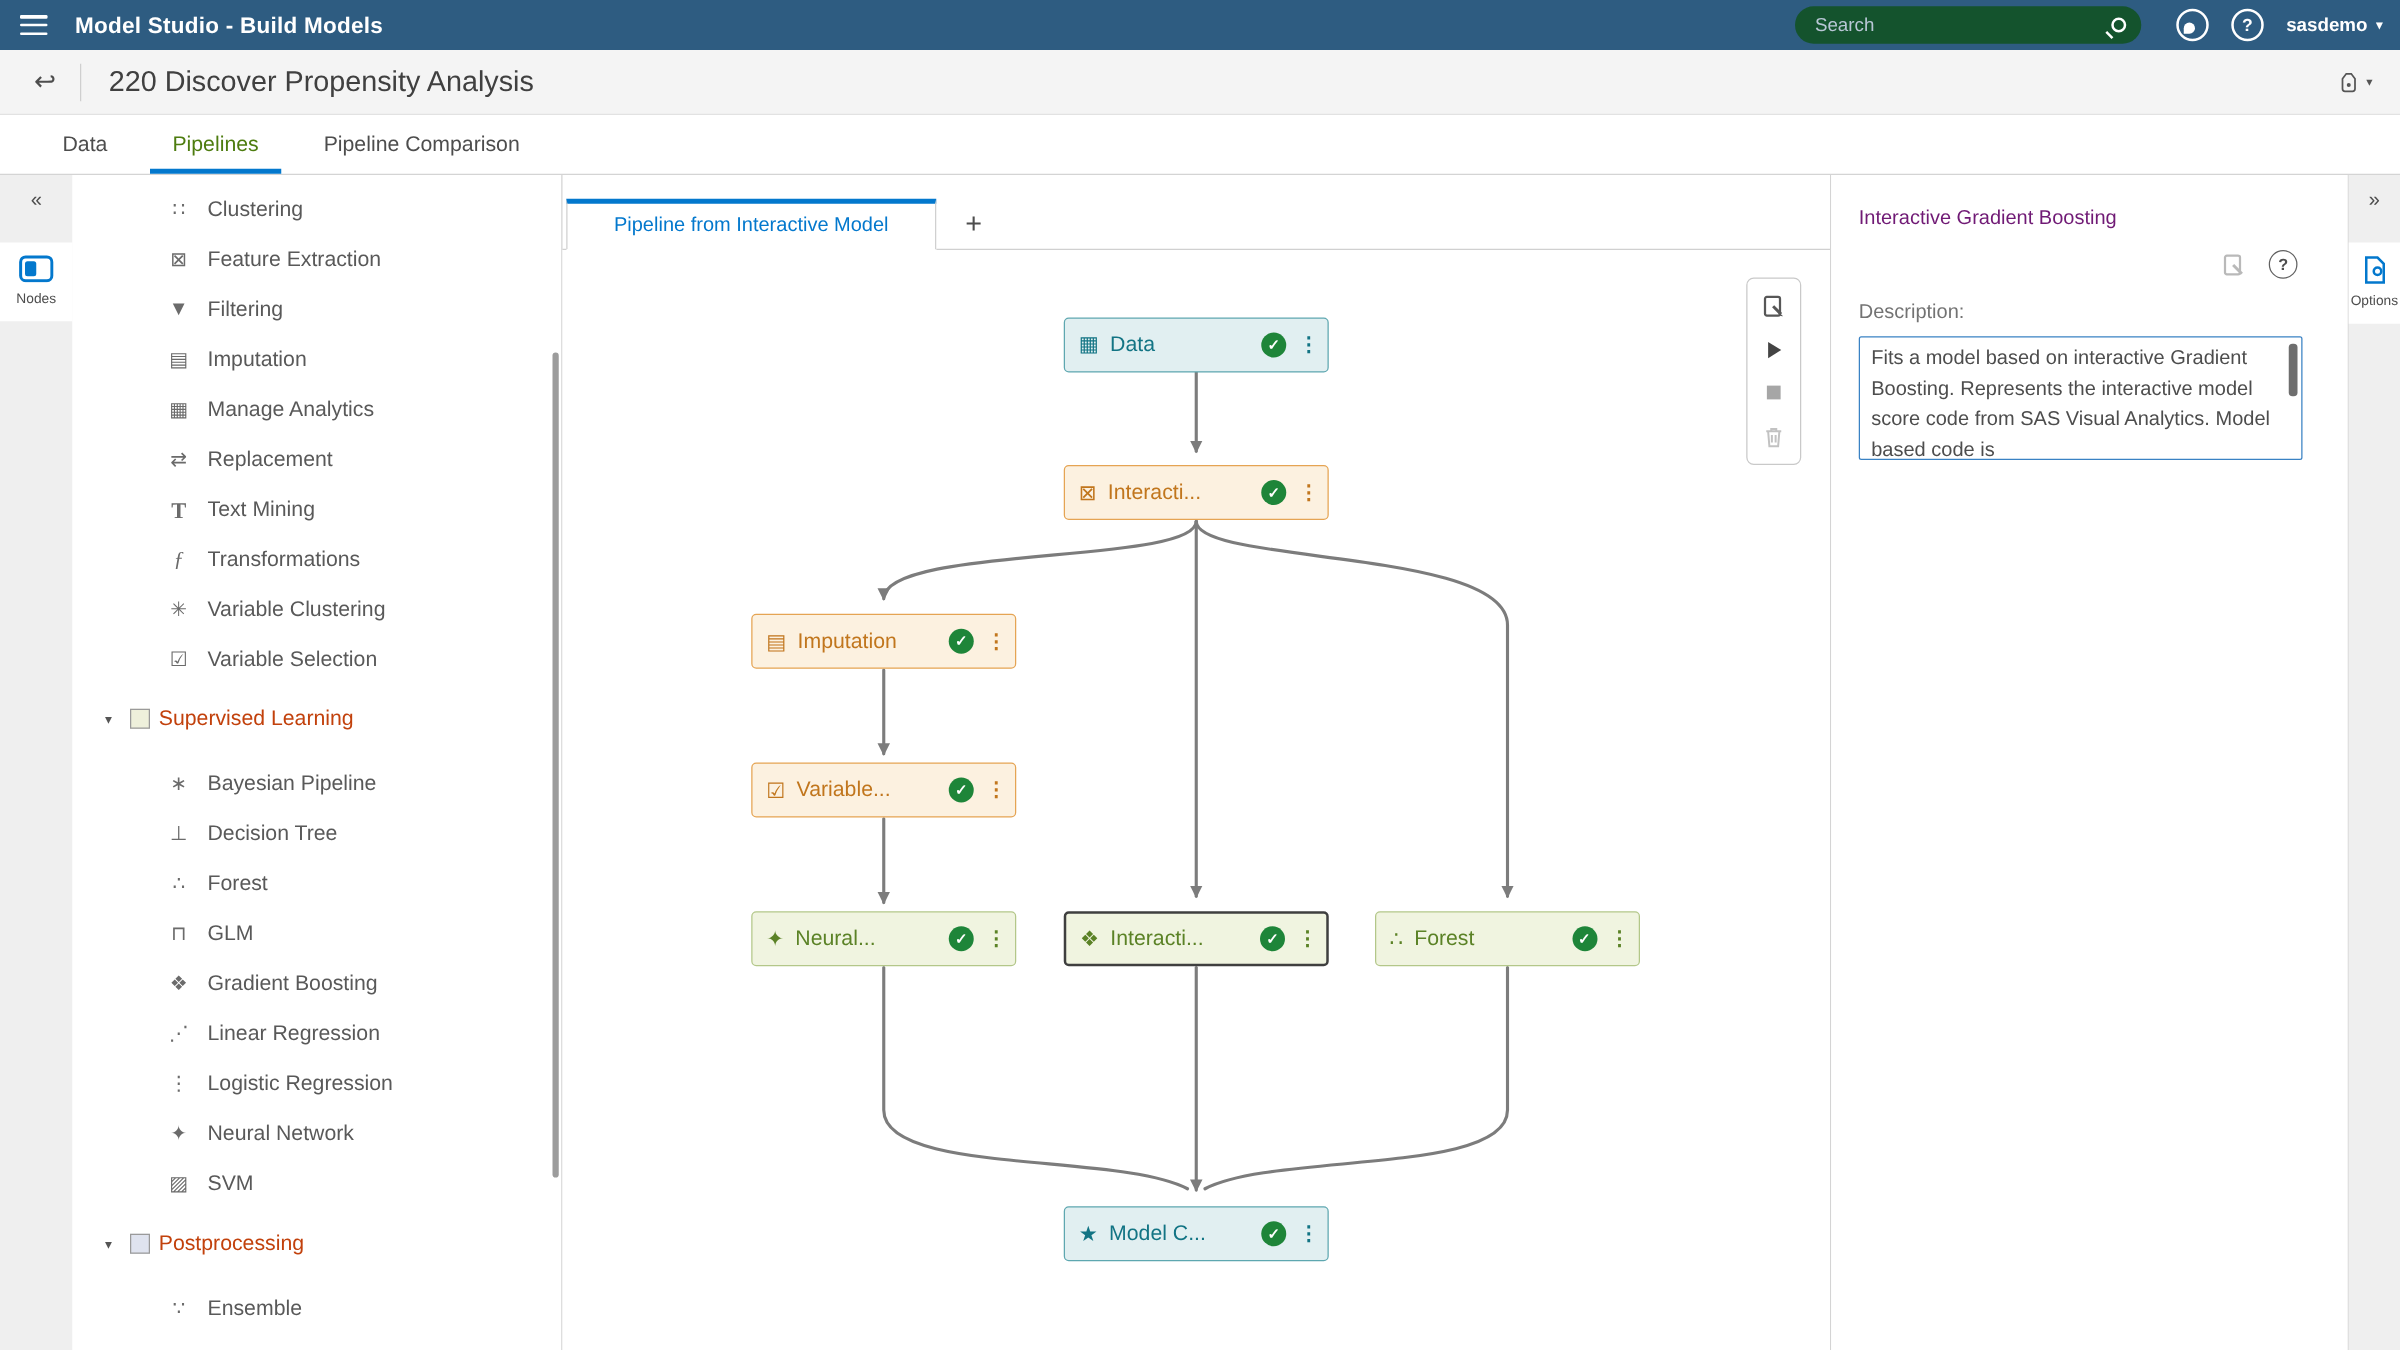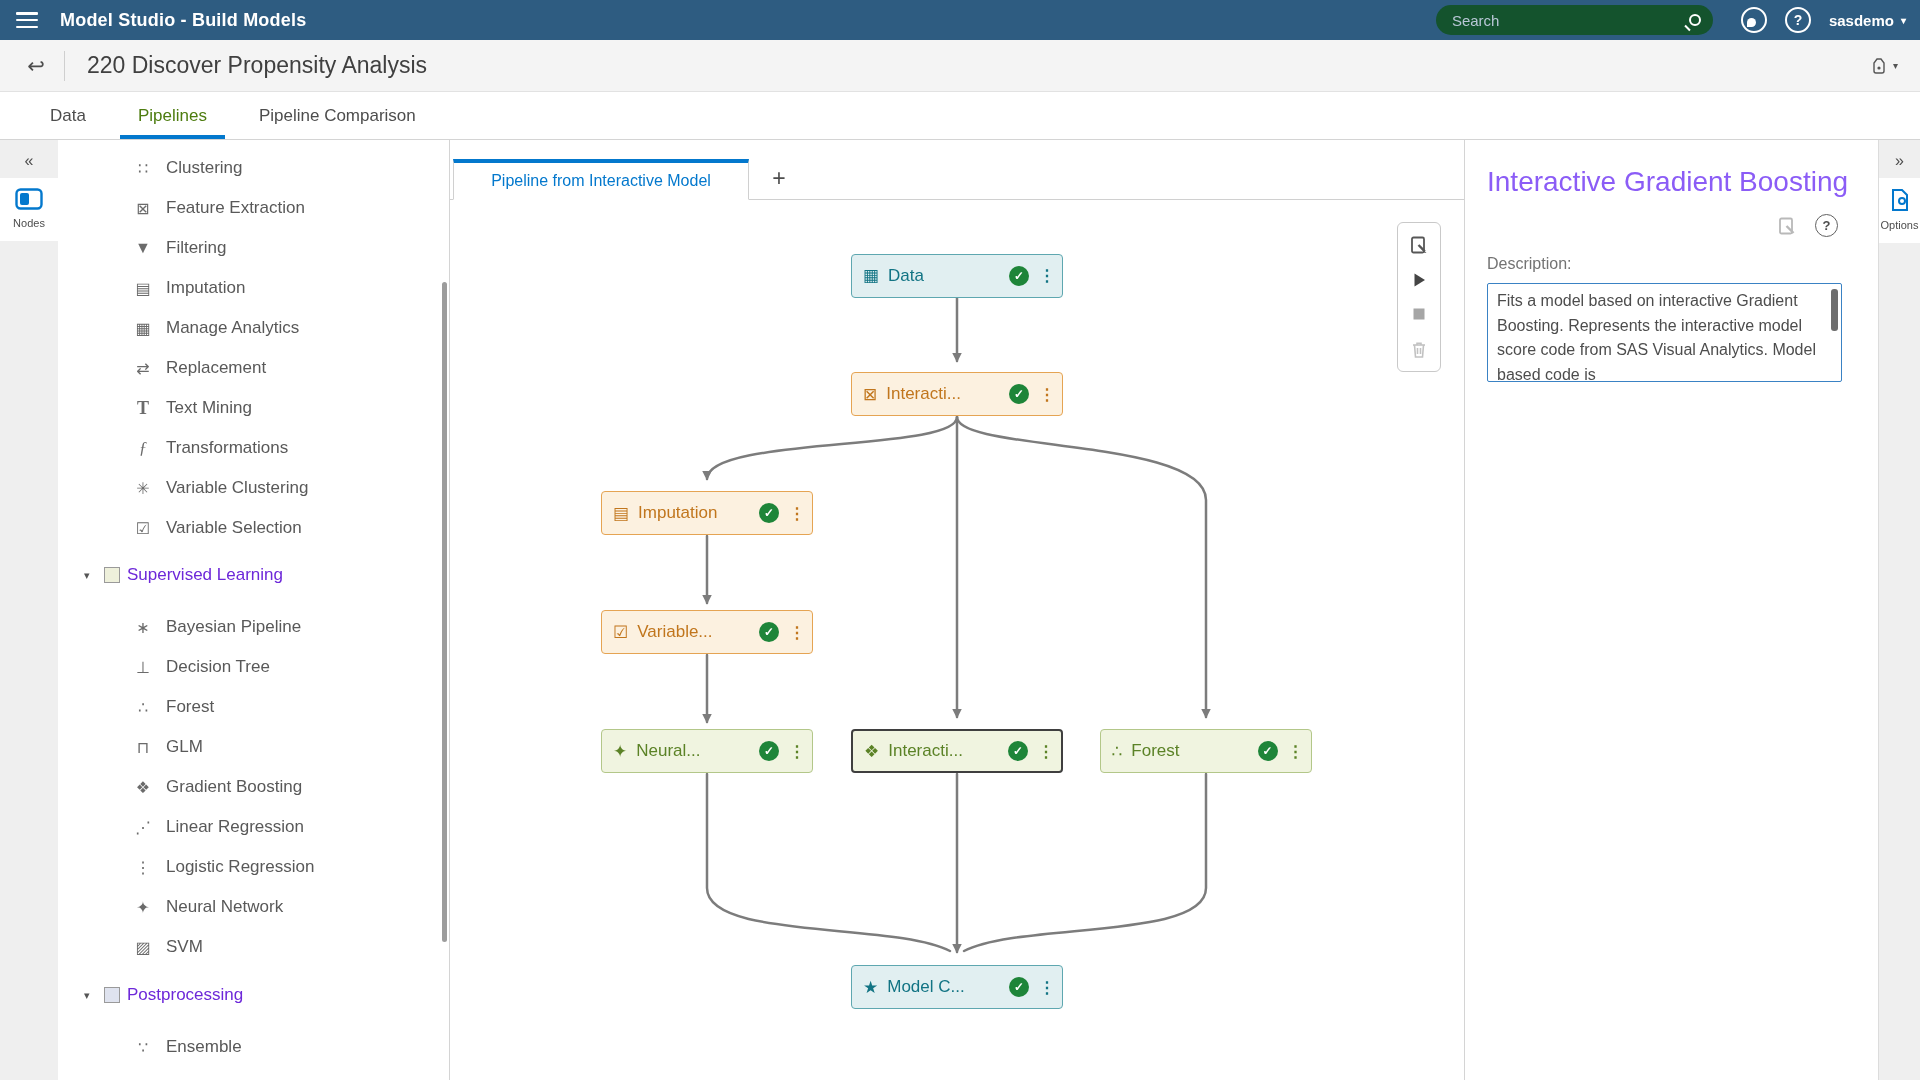--- a/index.html
+++ b/index.html
@@ -36,34 +36,34 @@
   .mtab { display:flex; align-items:center; padding:0 26px; font-size:17px; color:#4d4d4d; cursor:pointer; position:relative; }
   .mtab.active { color:#4d7c0f; }
   .mtab.active::after { content:""; position:absolute; left:8px; right:8px; bottom:0; height:4px; background:#0378cd; }
 
   
   .content { display:flex; height:940px; }
 
   
   .leftrail { width:58px; background:#efefef; flex:0 0 58px; display:flex; flex-direction:column; align-items:stretch; }
   .rail-btn { height:34px; display:flex; align-items:center; justify-content:center; font-size:16px; color:#4d4d4d; cursor:pointer; margin-top:4px; }
-  .rail-item { background:#fff; padding:10px 0 12px; display:flex; flex-direction:column; align-items:center; gap:7px; cursor:pointer; }
+  .rail-item { background:#fff; padding:10px 0 12px; display:flex; flex-direction:column; align-items:center; gap:7px; cursor:pointer;margin-top:16px; }
   .rail-item .rail-label { font-size:11px; color:#4d4d4d; }
 
   
   .nodelist { width:392px; flex:0 0 392px; background:#fff; border-right:1px solid #d4d4d4; padding-top:8px; position:relative; overflow:hidden; }
   .nl-item { height:40px; display:flex; align-items:center; padding-left:72px; cursor:pointer; }
   .nl-ic { width:26px; font-size:16px; color:#6b6b6b; text-align:center; margin-right:10px; }
   .nl-ic[data-name="text-mining-icon"] { font-family:"Liberation Serif",serif; font-weight:700; font-size:18px; }
   .nl-ic[data-name="transformations-icon"] { font-family:"Liberation Serif",serif; font-style:italic; font-size:17px; }
   .nl-lb { font-size:17px; color:#595959; }
   .nl-group { height:40px; display:flex; align-items:center; padding-left:26px; cursor:pointer; }
   .nl-group .g-caret { font-size:11px; color:#555; width:20px; }
   .nl-group .g-check { width:16px; height:16px; border:1px solid #9a9a9a; margin-right:7px; }
-  .nl-group .g-label { font-size:17px; color:#6d28d9; }
+  .nl-group .g-label { font-size:17px; color:#c2410c; }
   .nl-scroll { position:absolute; right:2px; top:142px; width:5px; height:660px; background:#9c9c9c; border-radius:3px; }
 
   
   .canvas { flex:0 0 1015px; width:1015px; display:flex; flex-direction:column; border-right:1px solid #d4d4d4; }
   .ptabrow { height:60px; position:relative; border-bottom:1px solid #d0d0d0; }
   .ptab { position:absolute; left:3px; bottom:-1px; width:296px; height:41px; background:#fff; border:1px solid #d0d0d0; border-bottom:1px solid #fff; border-top:4px solid #0378cd; display:flex; align-items:center; justify-content:center; font-size:16px; color:#0378cd; cursor:pointer; }
   .addtab { position:absolute; left:314px; bottom:6px; width:30px; height:30px; display:flex; align-items:center; justify-content:center; font-size:23px; color:#4d4d4d; cursor:pointer; }
   .canvasArea { position:relative; height:880px; background:#fff; }
   .wires { position:absolute; left:0; top:0; }
 
@@ -78,21 +78,21 @@
   .theme-orange .n-lb, .theme-orange .n-ic, .theme-orange .n-menu { color:#c1761d; }
   .theme-green  { border:1.5px solid #b3c789; background:#f0f4e0; }
   .theme-green .n-lb, .theme-green .n-ic, .theme-green .n-menu { color:#5b8226; }
   .cnode.selected { border:2.5px solid #3f3f3f; }
 
   .canvasToolbar { position:absolute; left:947px; top:22px; width:44px; height:150px; background:#fff; border:1px solid #c9c9c9; border-radius:6px; display:flex; flex-direction:column; align-items:center; justify-content:space-evenly; }
   .ct-btn { width:30px; height:26px; display:flex; align-items:center; justify-content:center; cursor:pointer; }
 
   
   .rightpanel { flex:0 0 413px; width:413px; background:#fff; padding:26px 0 0 22px; position:relative; }
-  .rp-title { font-size:28px; color:#8b5cf6; font-weight:400; }
+  .rp-title { font-size:16px; color:#701a75; font-weight:400; }
   .rp-icons { display:flex; justify-content:flex-end; align-items:center; gap:18px; margin:16px 40px 0 0; }
   .rp-help { width:23px; height:23px; border:1.5px solid #616161; border-radius:50%; color:#4d4d4d; font-size:13px; font-weight:700; display:flex; align-items:center; justify-content:center; cursor:pointer; }
   .rp-desc-label { margin-top:18px; font-size:16px; color:#737373; }
   .rp-textarea { margin-top:10px; width:355px; height:99px; border:1.5px solid #3a82c4; border-radius:2px; padding:5px 16px 0 9px; font-size:16px; line-height:24.5px; color:#4d4d4d; overflow:hidden; position:relative; cursor:text; }
   .rp-thumb { position:absolute; right:3px; top:5px; width:7px; height:42px; background:#6e6e6e; border-radius:3px; }
 
   
   .rightrail { flex:0 0 42px; width:42px; background:#efefef; border-left:1px solid #dcdcdc; display:flex; flex-direction:column; align-items:stretch; }
   .rightrail .rail-item { padding:10px 0 12px; }
 </style>

